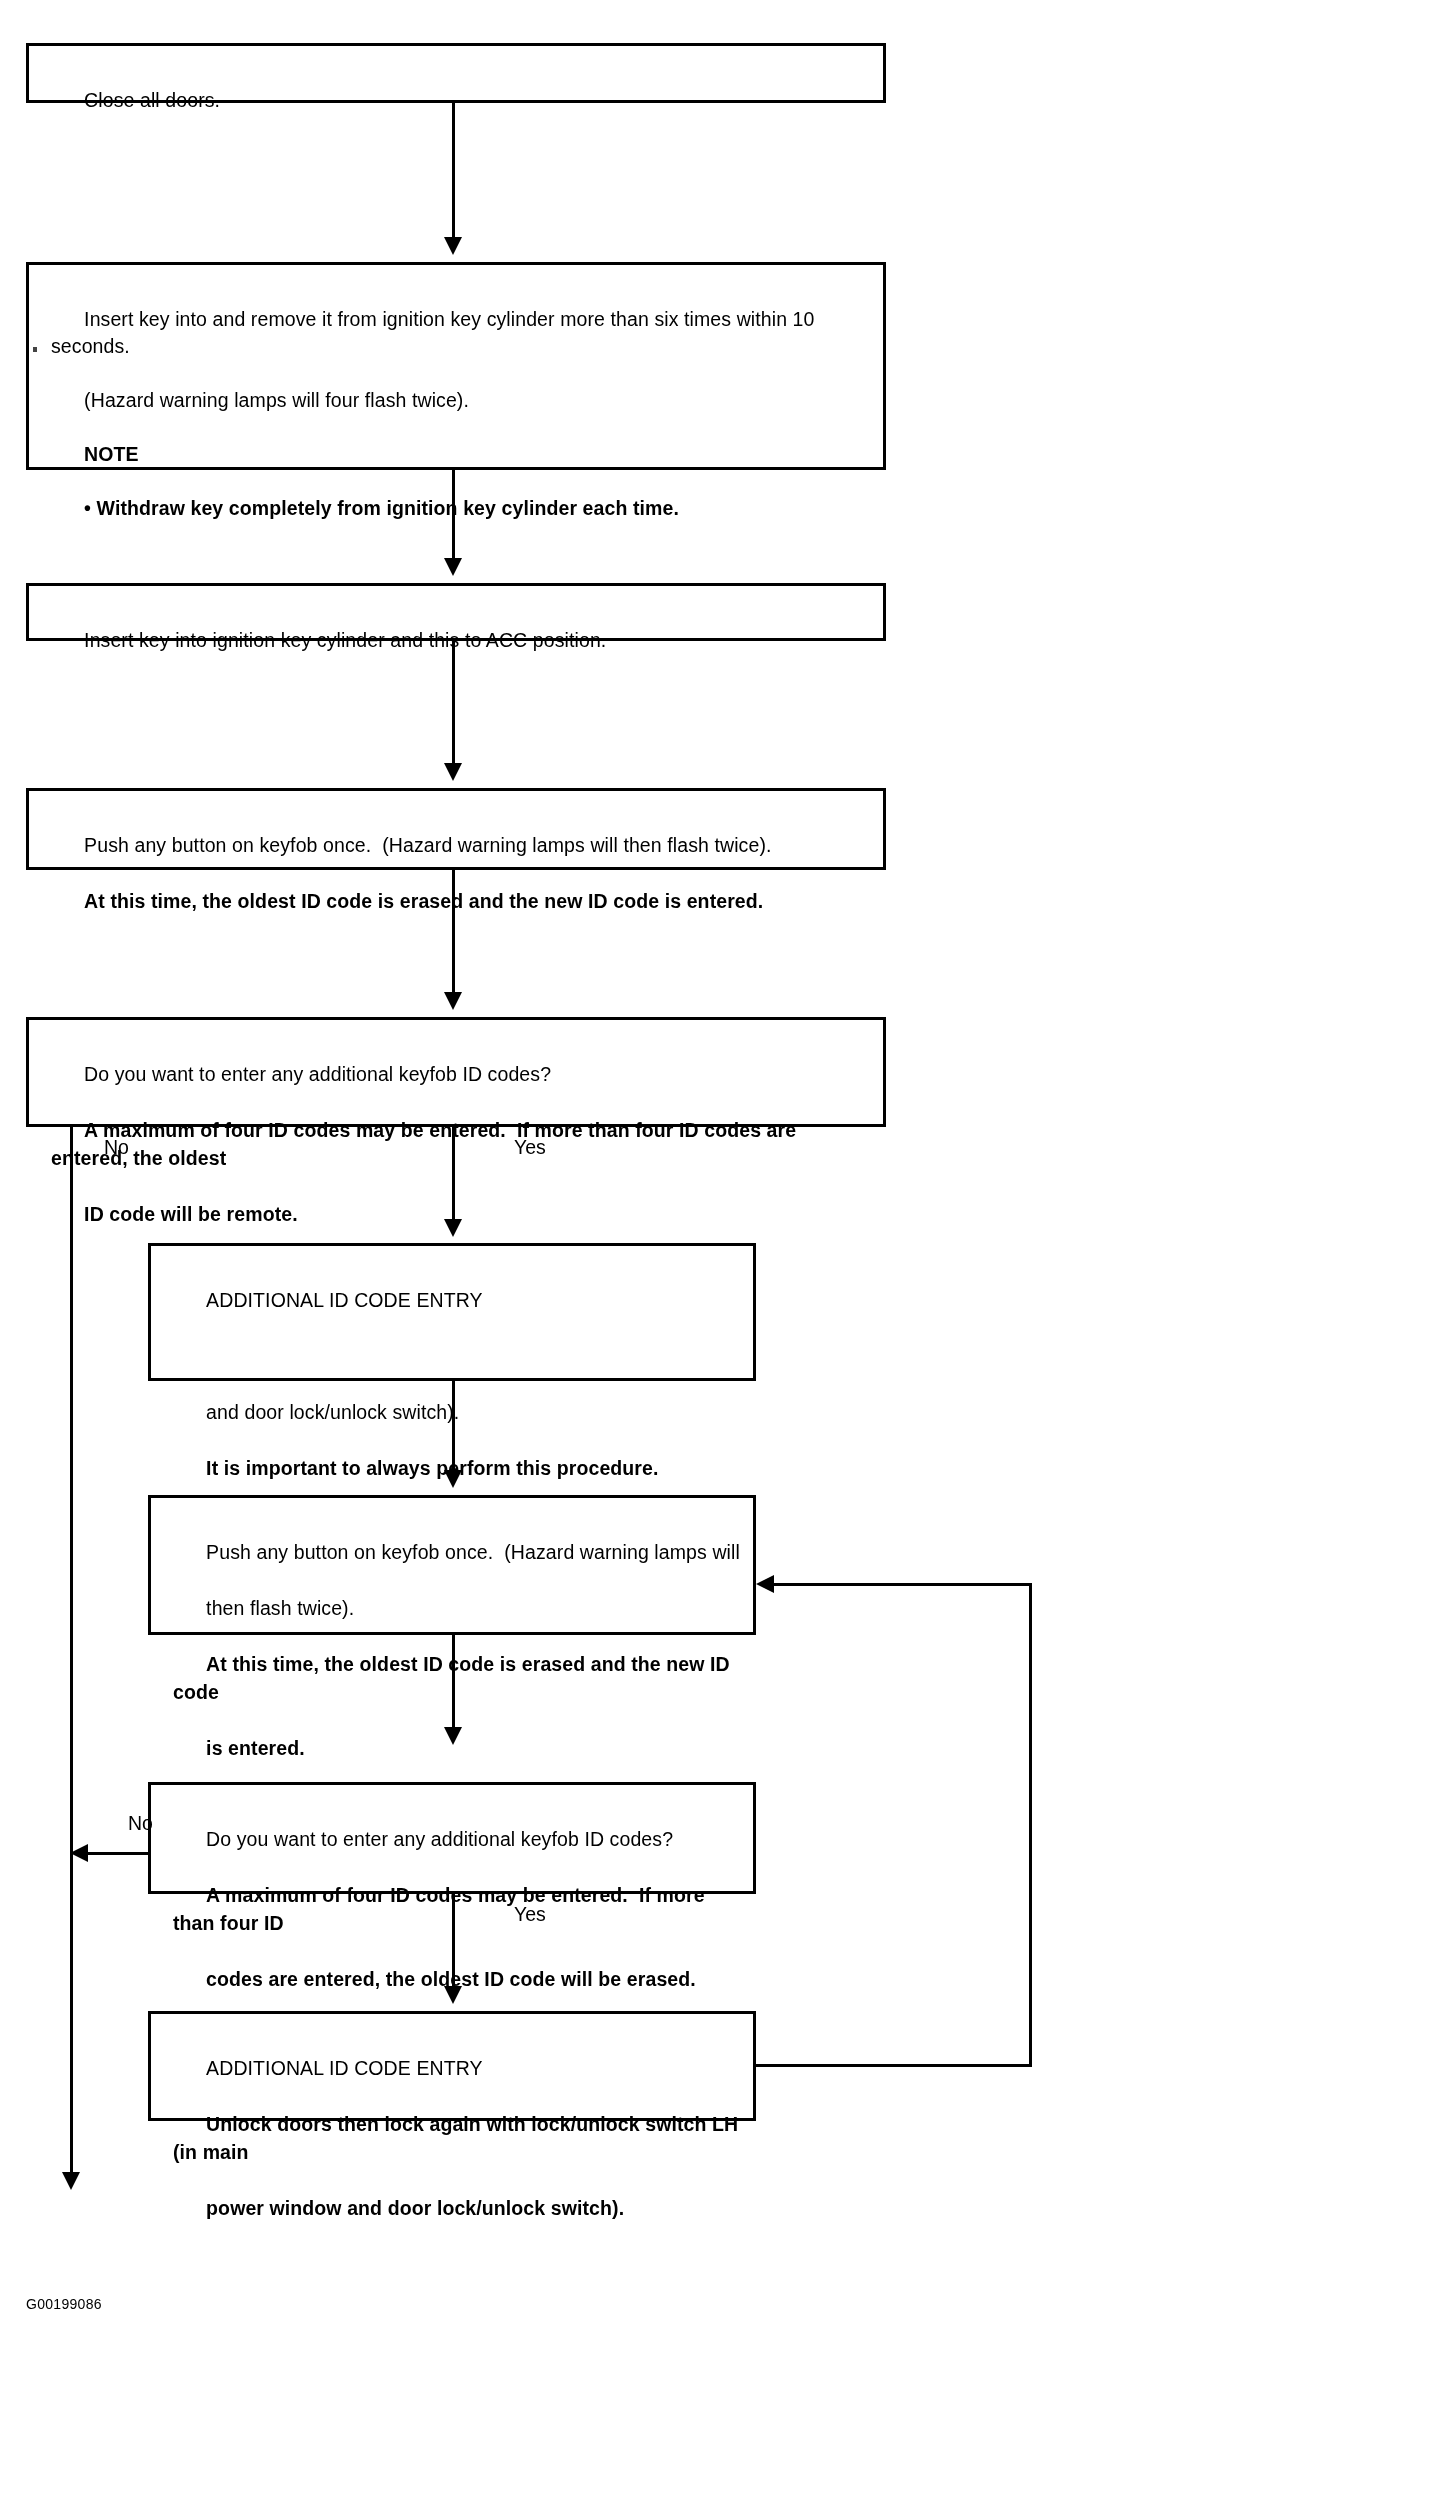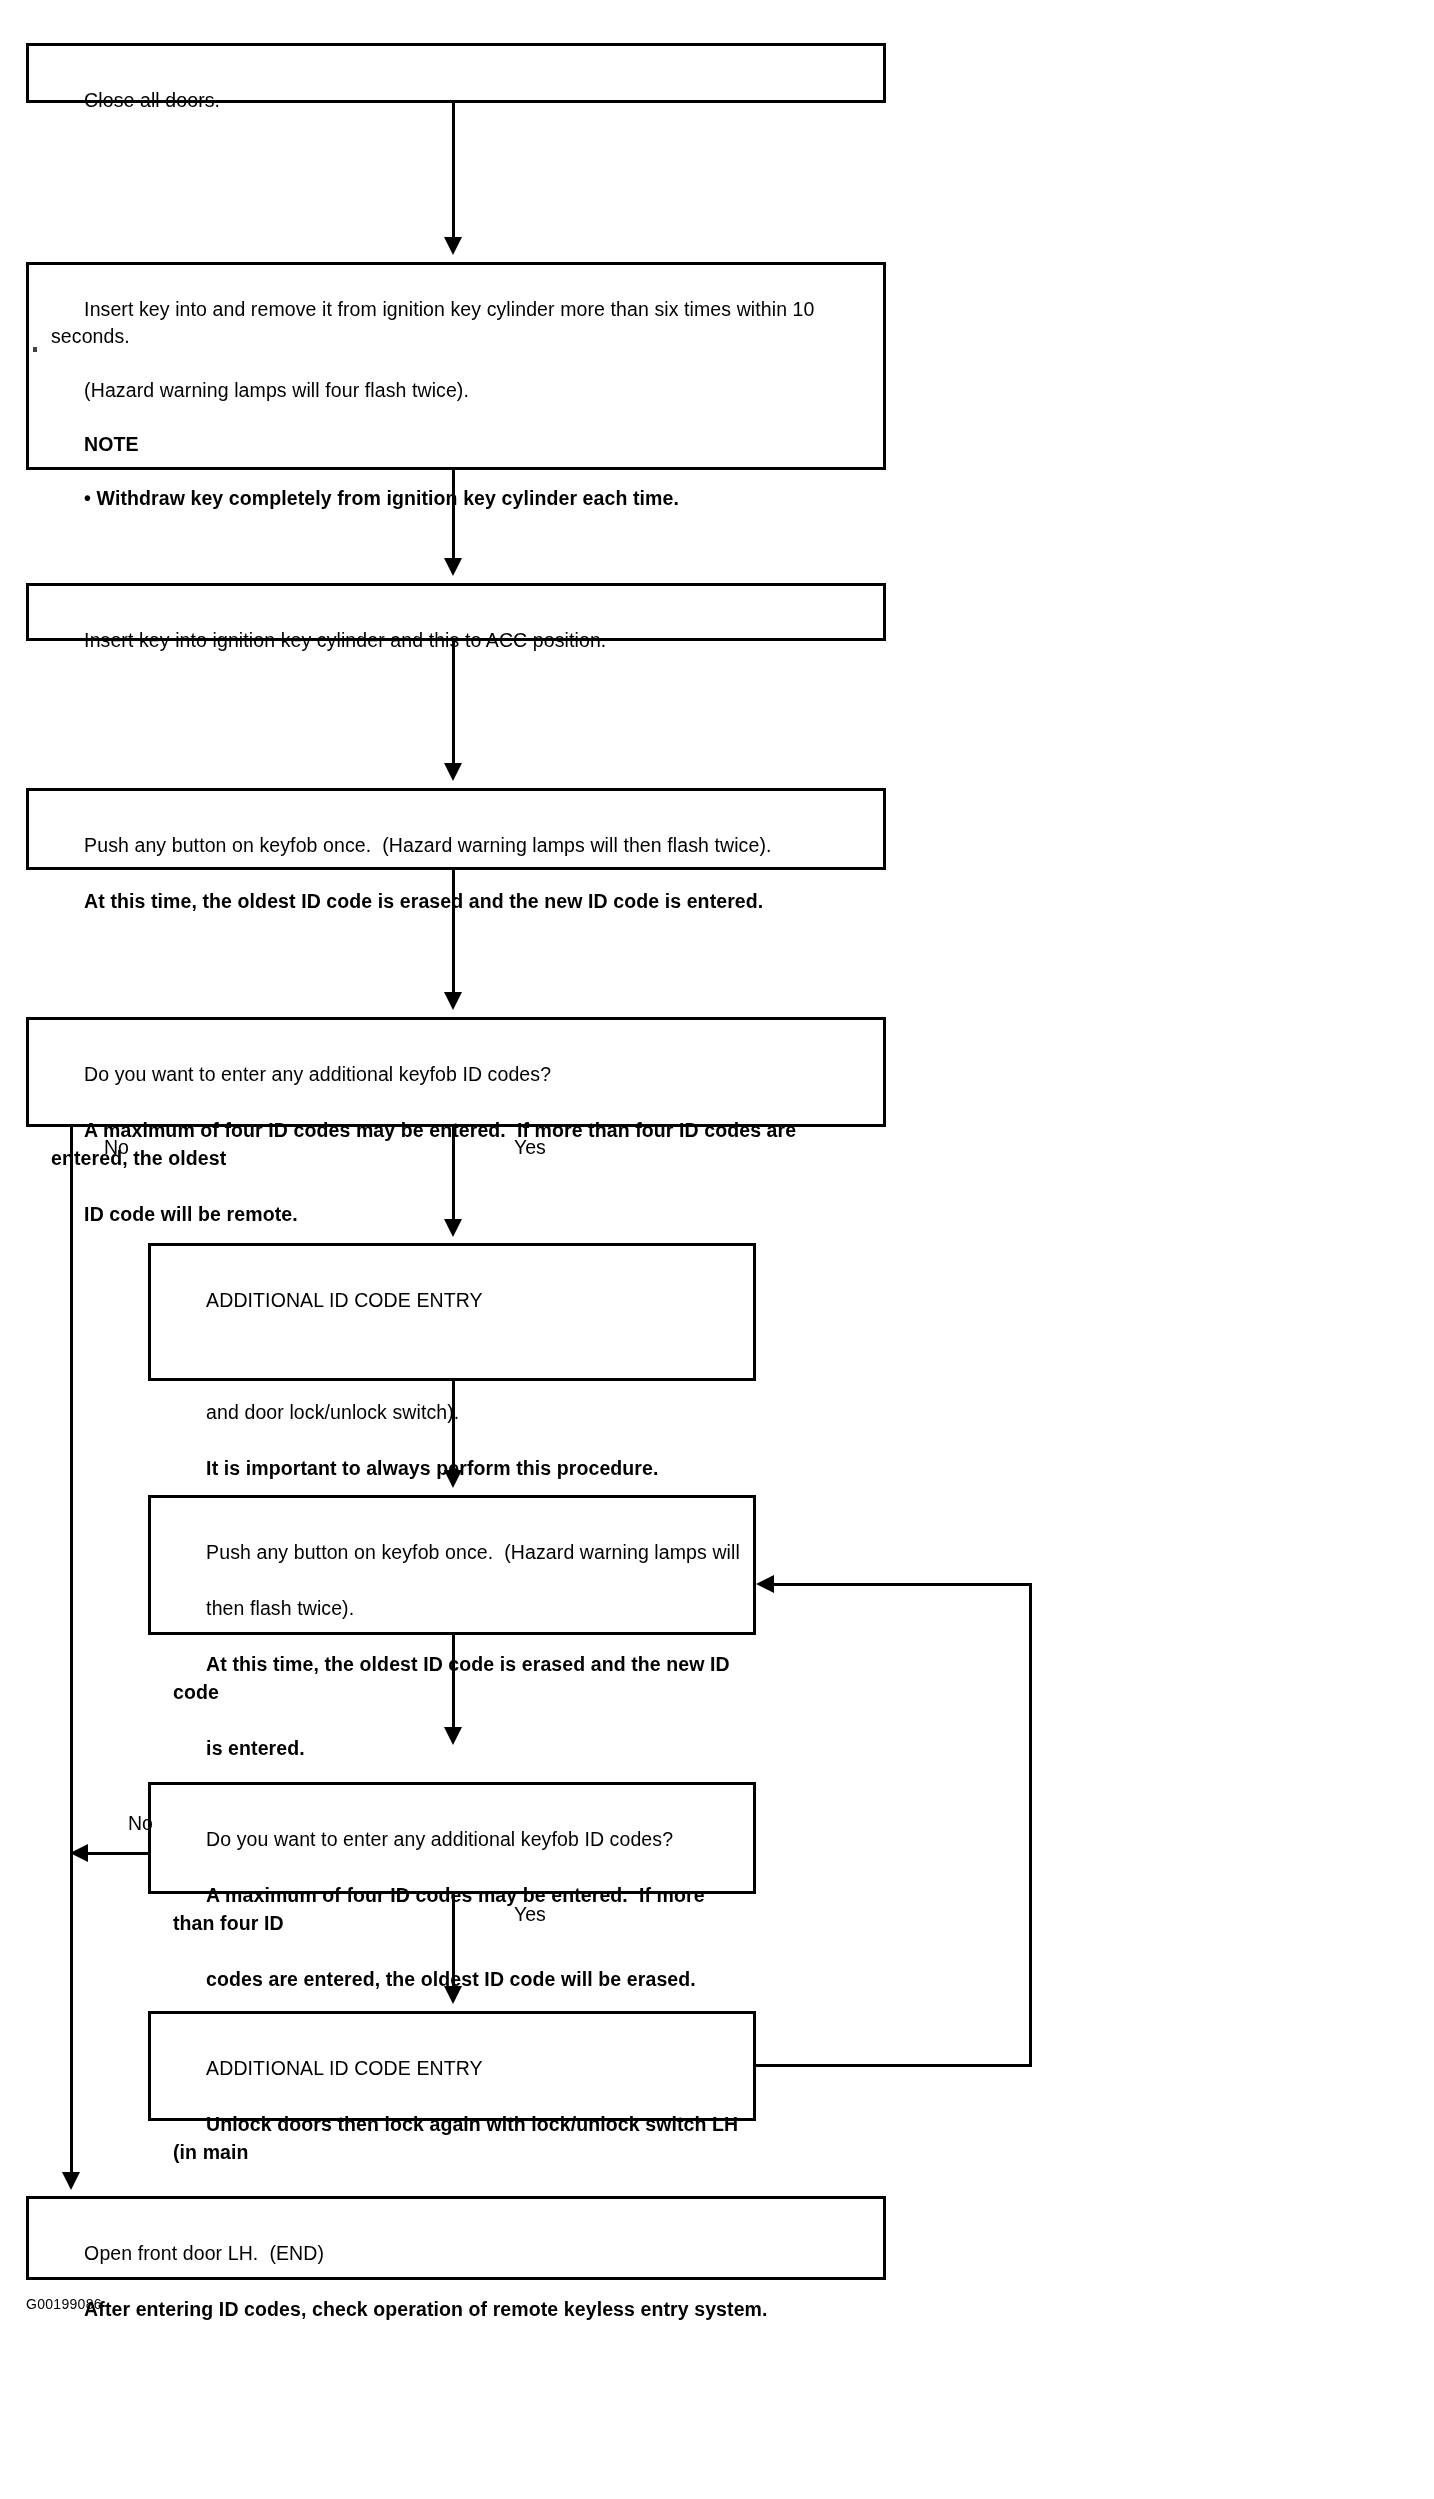--- a/index.html
+++ b/index.html
@@ -100,21 +100,21 @@
   <div class="box" style="left:26px; top:43px; width:860px; height:60px;padding-left:15px;">
     <div class="txt">
       <span class="n">Close all doors.</span>
     </div>
   </div>
 
   <div class="vline" style="left:452px; top:103px; height:140px;"></div>
   <div class="arrow-down" style="left:444px; top:237px;"></div>
 
   <div class="box" style="left:26px; top:262px; width:860px; height:208px;">
-    <div class="txt tight" style="top:4px;">
+    <div class="txt tight" style="top:14px;">
       <span class="n">Insert key into and remove it from ignition key cylinder more than six times within 10 seconds.</span><br>
       <span class="n">(Hazard warning lamps will four flash twice).</span><br>
       <span class="b">NOTE</span><br>
       <span class="b">• Withdraw key completely from ignition key cylinder each time.</span><br>
     </div>
   </div>
 
   <div class="speck" style="left:33px; top:347px;"></div>
 
   <div class="vline" style="left:452px; top:470px; height:93px;"></div>
@@ -201,22 +201,16 @@
       <span class="b">Unlock doors then lock again with lock/unlock switch LH (in main</span><br>
       <span class="b">power window and door lock/unlock switch).</span>
     </div>
   </div>
 
   <div class="hline" style="left:756px; top:2064px; width:276px;"></div>
   <div class="vline" style="left:1029px; top:1583px; height:484px;"></div>
   <div class="hline" style="left:773px; top:1583px; width:259px;"></div>
   <div class="arrow-left" style="left:756px; top:1575px;"></div>
 
-  <div class="box" style="left:26px; top:2196px; width:860px; height:84px;">
-    <div class="txt">
-      <span class="n">Open front door LH.  (END)</span><br>
-      <span class="b">After entering ID codes, check operation of remote keyless entry system.</span>
-    </div>
-  </div>
 
   <div class="fig-code" style="left:26px; top:2296px;">G00199086</div>
 
 </div>
 
 </body></html>

